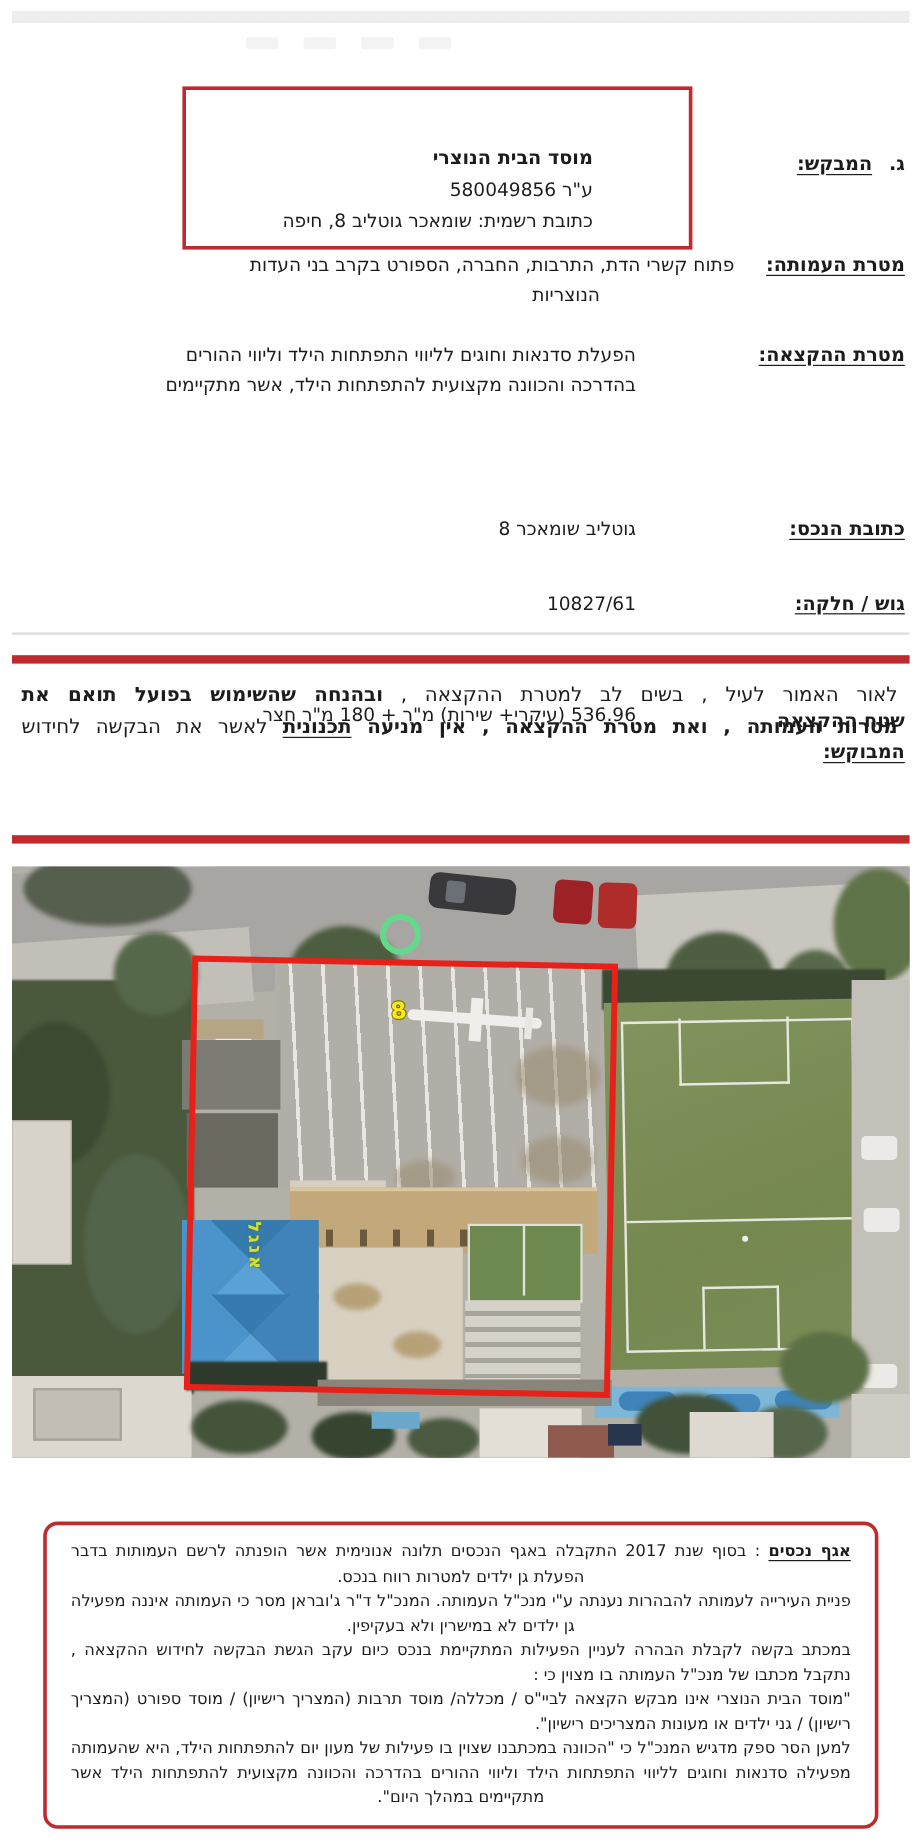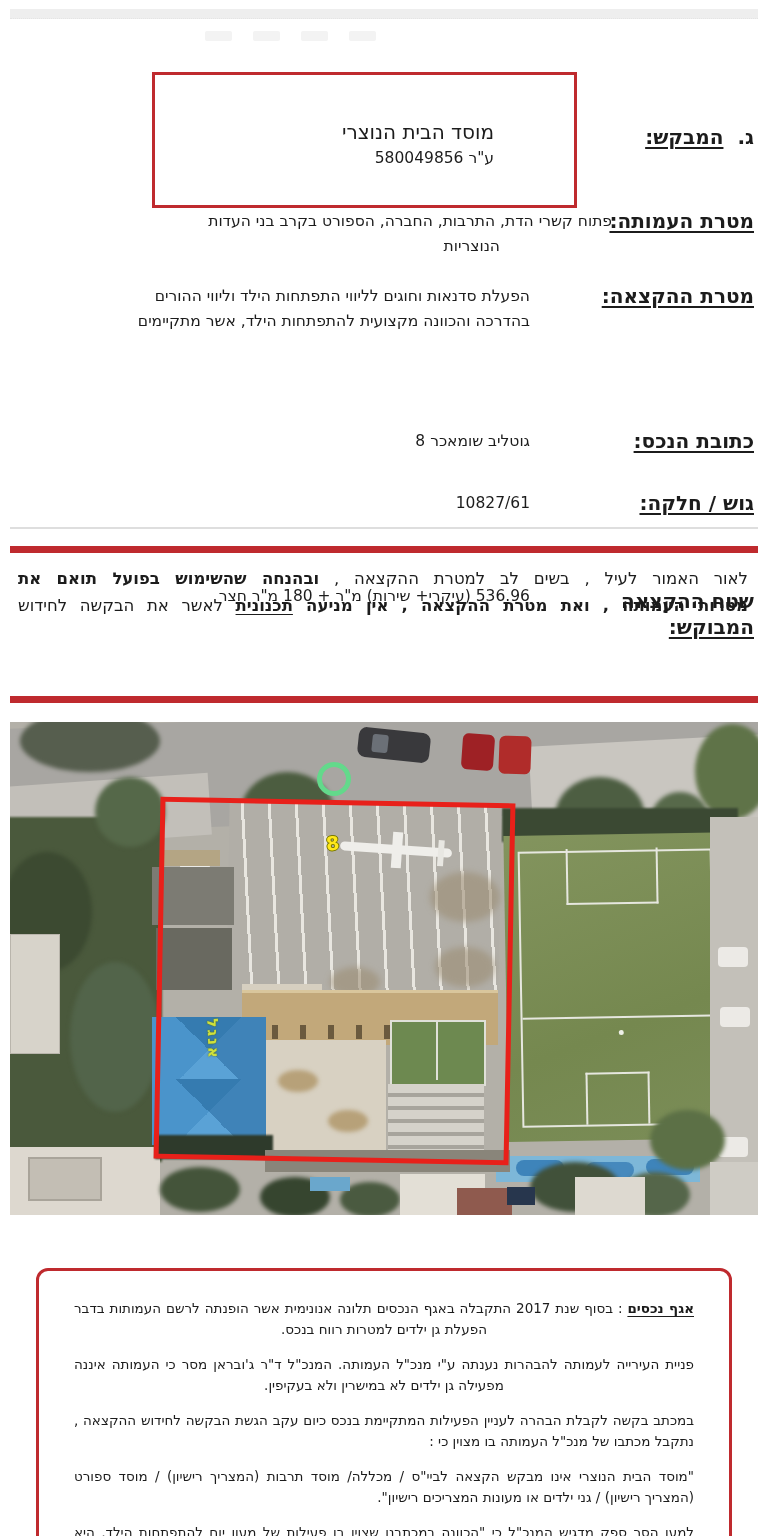--- a/index.html
+++ b/index.html
@@ -4,23 +4,23 @@
 <style>
   html,body{margin:0;padding:0;background:#ffffff;}
   #doc{position:relative;width:768px;height:1536px;background:#fff;overflow:hidden;
        font-family:"DejaVu Sans",sans-serif;color:#1c1c1c;direction:rtl;}
   
   .topbar{position:absolute;left:10px;top:9px;width:748px;height:9px;background:#eeeeee;border-bottom:1px dotted #e4e4e4;}
   .blob{position:absolute;top:31px;height:10px;width:27px;background:#f3f3f3;border-radius:2px;}
   
   .appbox{position:absolute;left:152px;top:72px;width:419px;height:130px;border:3px solid #bf2a2e;background:#fff;}
   .appbox .txt{position:absolute;top:44px;right:80px;text-align:right;font-size:15.5px;line-height:26px;white-space:nowrap;}
-  .appbox .t1{font-weight:normal;font-size:20px;}
-  
-  .lbl{position:absolute;right:14px;font-weight:bold;font-size:20px;white-space:nowrap;line-height:26px;}
+  .appbox .t1{font-weight:bold;font-size:16px;}
+  
+  .lbl{position:absolute;right:14px;font-weight:bold;font-size:16px;white-space:nowrap;line-height:26px;}
   .lbl .u, .u{text-decoration:underline;text-underline-offset:3px;}
   .lbl .idx{display:inline-block;margin-left:14px;text-decoration:none;}
   .val{position:absolute;font-size:15.5px;white-space:nowrap;text-align:right;line-height:25px;}
   .val .indent2{padding-right:112px;display:block;}
   
   .sep{position:absolute;left:10px;top:527px;width:748px;height:2px;background:#dedede;}
   .redline{position:absolute;left:10px;width:748px;height:7px;background:#bf2a2e;}
   
   .concl{position:absolute;right:20px;top:565px;width:730px;font-size:16.5px;line-height:27px;}
   .concl .ln{text-align:right;}
@@ -91,40 +91,41 @@
   .btree{border-radius:50%;filter:blur(2px);}
   .bb1{left:390px;top:452px;width:85px;height:41px;background:#e3dfd6;}
   .bb2{left:447px;top:466px;width:55px;height:27px;background:#8f5a4e;}
   .bb3{left:565px;top:455px;width:70px;height:38px;background:#ddd9d0;}
   .bb4{left:700px;top:440px;width:48px;height:53px;background:#cfccc5;}
   .solar{left:497px;top:465px;width:28px;height:18px;background:#27364d;}
   .tarp{left:300px;top:455px;width:40px;height:14px;background:#6aa7cc;}
   
   .assets{position:absolute;left:36px;top:1268px;width:696px;min-height:238px;border:3px solid #bf2a2e;border-radius:12px;
           padding:12px 20px;box-sizing:border-box;font-size:13.5px;line-height:20.5px;background:#fff;}
-  .assets p{margin:15px;text-align:justify;}
+  .assets p{margin:0;text-align:justify;}
   .assets .lastc{text-align-last:center;}
   .assets .lastr{text-align-last:right;}
   .assets .ub{font-weight:bold;text-decoration:underline;text-underline-offset:3px;}
 </style>
 </head>
 <body>
 
 <div id="doc">
 
   <div class="topbar"></div>
   <div class="blob" style="left:205px"></div>
   <div class="blob" style="left:253px"></div>
   <div class="blob" style="left:301px"></div>
   <div class="blob" style="left:349px"></div>
 
   <div class="appbox">
     <div class="txt">
       <div class="t1">מוסד הבית הנוצרי</div>
       <div>ע"ר 580049856</div>
+      <div>כתובת רשמית: שומאכר גוטליב 8, חיפה</div>
     </div>
   </div>
 
   <div class="lbl" style="top:124px">
     <span class="idx">ג.</span><span class="u">המבקש:</span>
   </div>
 
   <div class="lbl u" style="top:208px">מטרת העמותה:</div>
   <div class="val" style="top:209px;right:156px">
     <span>פתוח קשרי הדת, התרבות, החברה, הספורט בקרב בני העדות</span>

